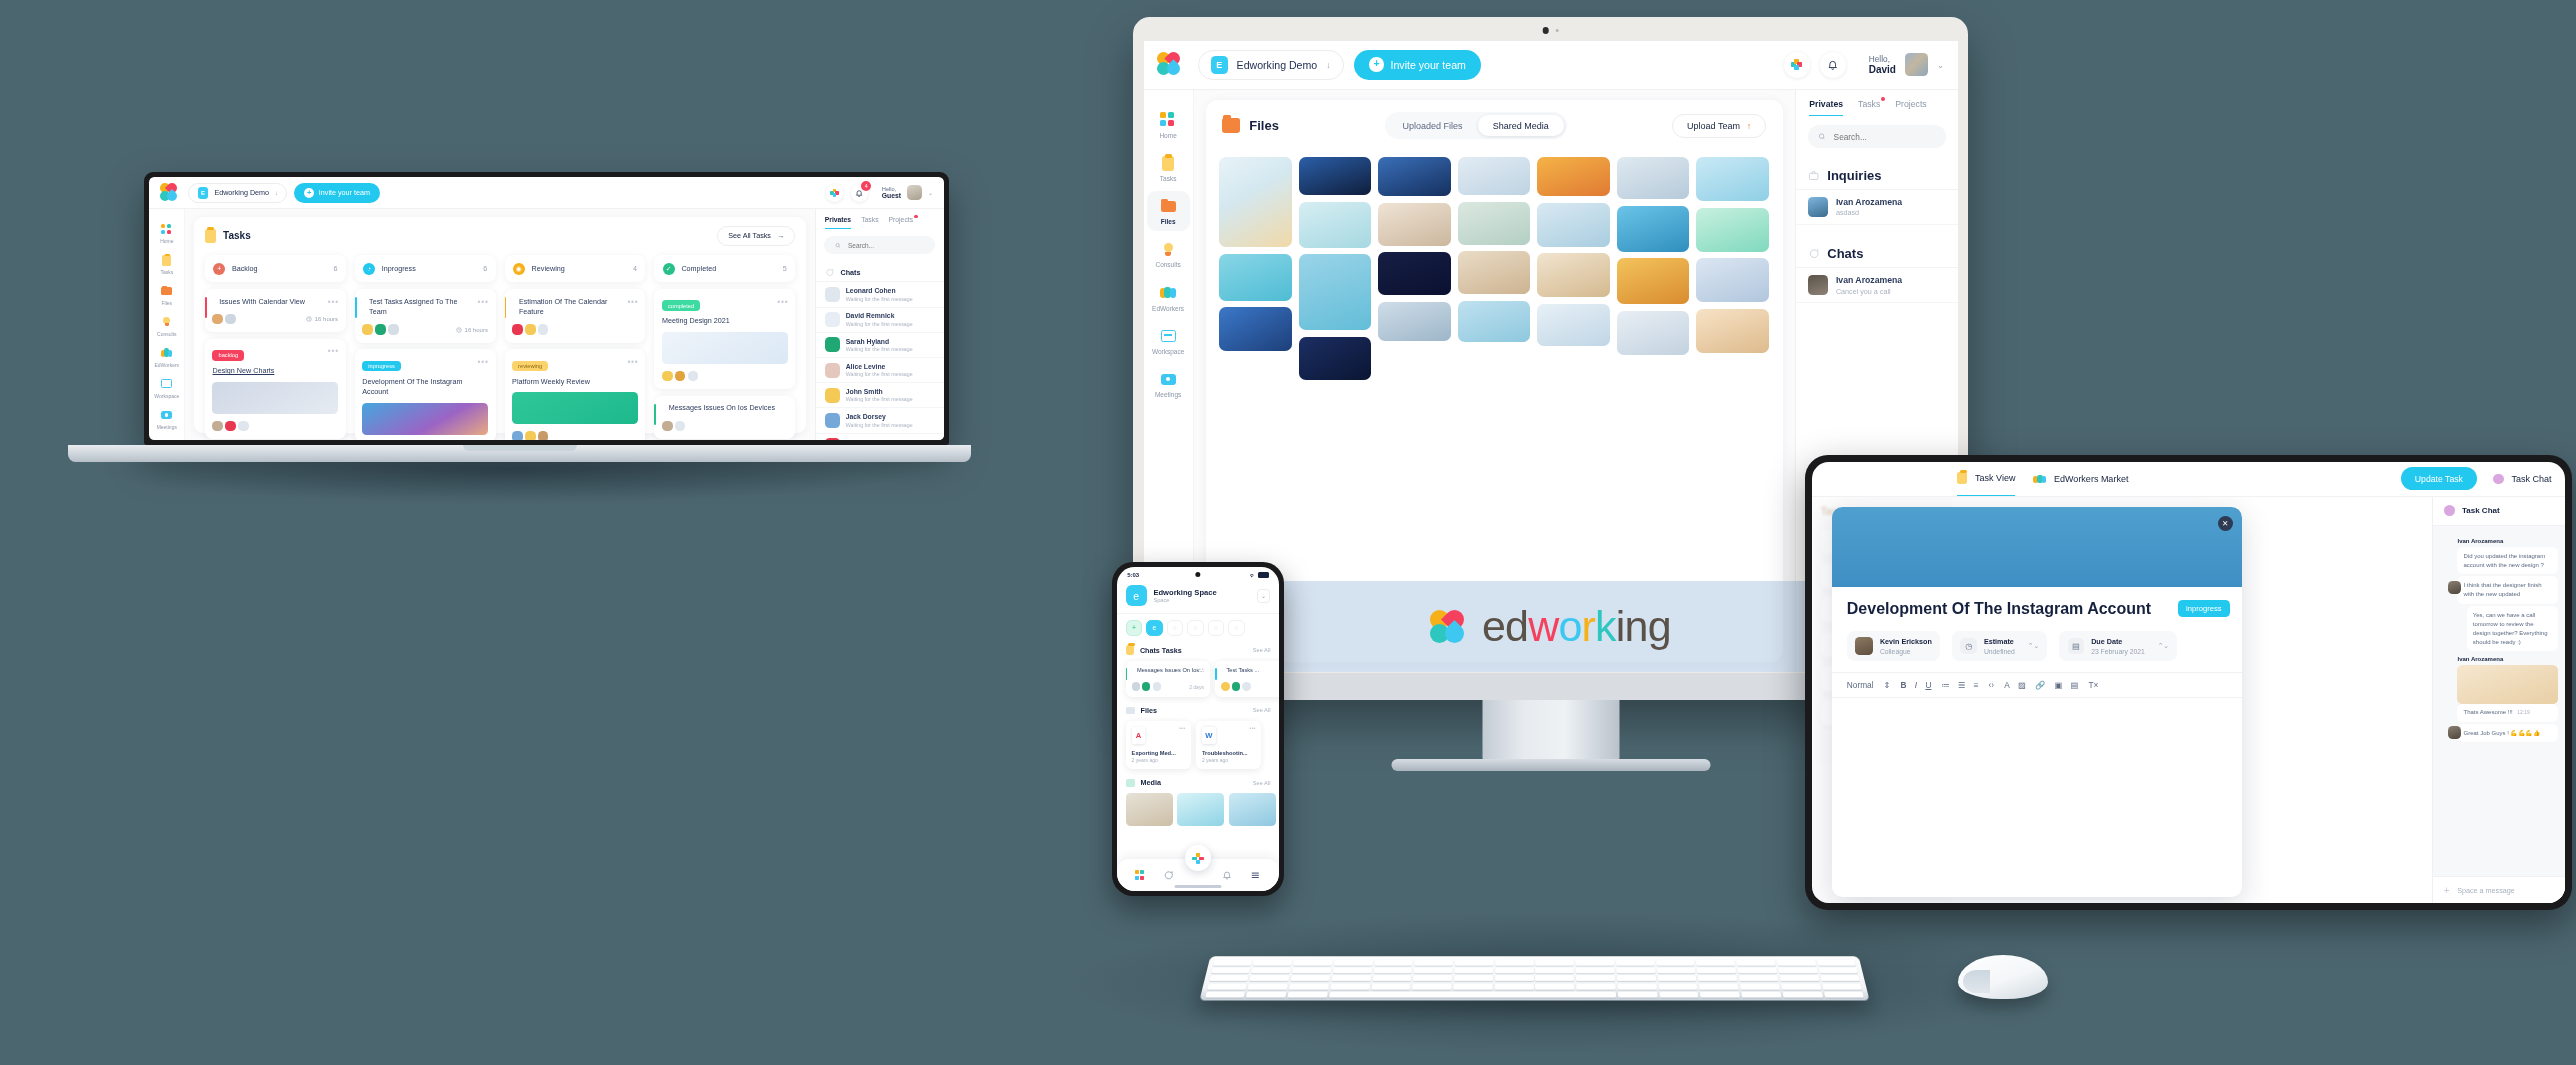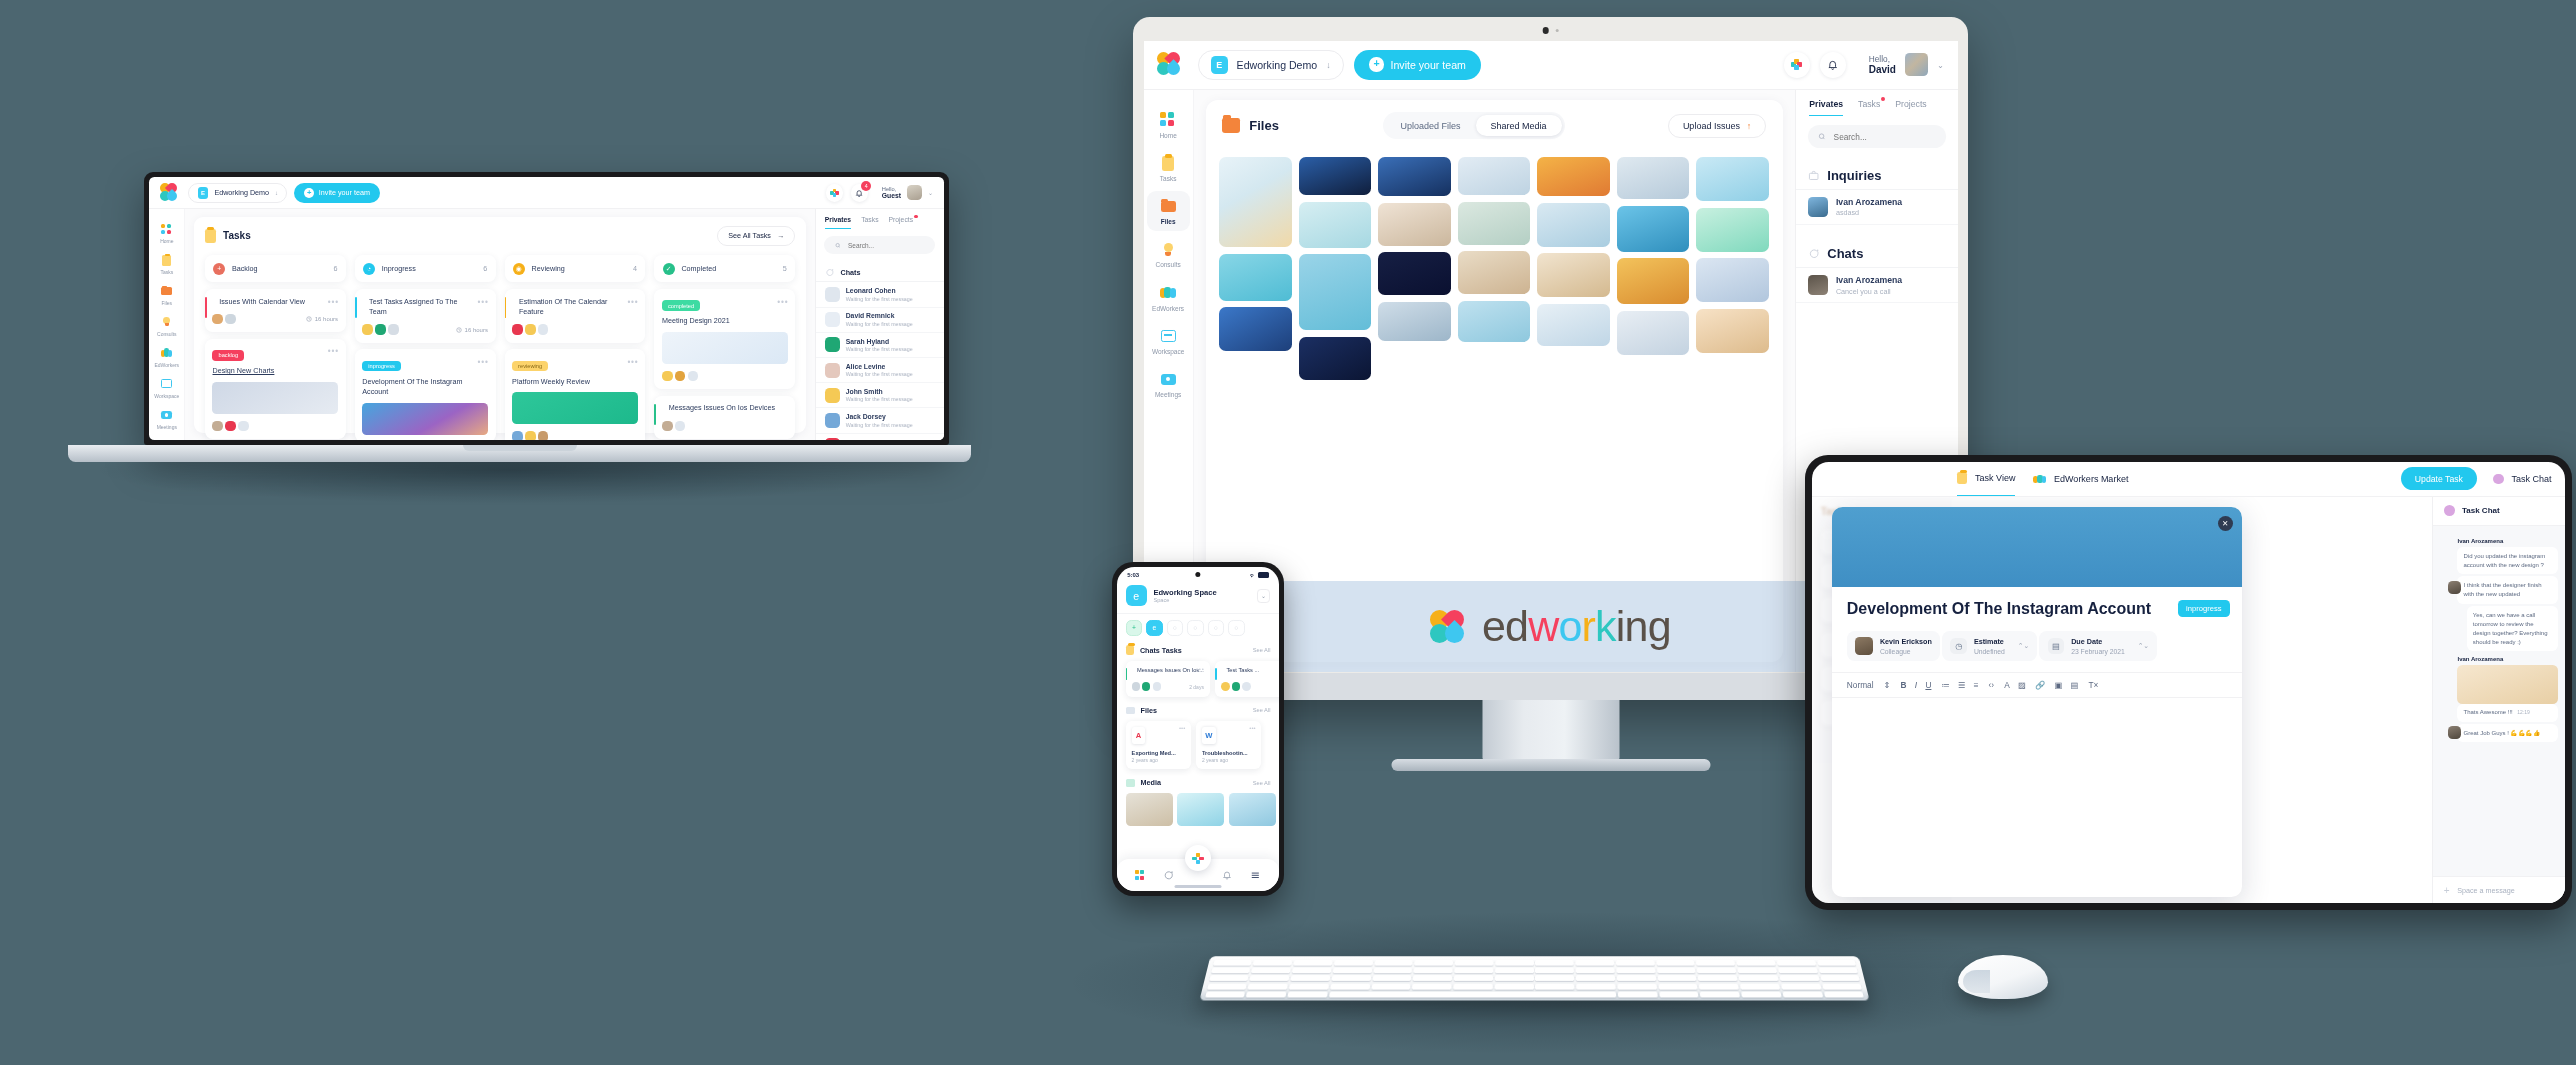--- a/index.html
+++ b/index.html
@@ -208,21 +208,21 @@
   .update-btn { background:#22c8ee; color:#fff; border:none; border-radius: 13.7px; height: 23px; padding: 0 13.7px; font-size:8.7px; font-family:inherit; cursor:pointer; }
   .tb-body { flex:1; display:flex; position:relative; overflow:hidden; }
   .tb-bg-list { width: 140px; background:#fbfbfc; padding: 9px; filter: blur(1.7px); opacity:.55; }
   .bgl-item { height: 26px; background:#fff; border-radius:6px; margin-bottom: 8.3px; box-shadow:0 1.5px 6px rgba(30,40,70,.06);}
   .tb-modal { position:absolute; left: 20px; top: 10.6px; width: 410px; bottom: 6px; background:#fff; border-radius: 10.6px; box-shadow: 0 7.6px 30px rgba(30,40,70,.16); overflow:hidden; }
   .tb-cover { height: 80px; background: linear-gradient(180deg,#4f9fcf,#3f8fc4); position:relative; }
   .tb-close { position:absolute; right: 9px; top: 9px; width: 15px; height:15px; border-radius:50%; background:#2f3b52; color:#fff; font-size:7.6px; display:flex;align-items:center;justify-content:center; cursor:pointer;}
   .tb-inner { padding: 12px 15px 0; }
   .tb-h1 { font-size: 16px; font-weight: 700; color:#16213f; line-height:1.22; }
   .inprog-pill { position:absolute; right: 12px; top: 93px; background:#22c8ee; color:#fff; font-size:7.6px; padding: 3.8px 8.3px; border-radius:4.6px; }
-  .meta-row { display:flex; gap: 2px; margin-top: 12px; }
+  .meta-row { display:flex; gap: 12px; margin-top: 12px; }
   .meta-chip { background:#f7f8fa; border-radius: 7.6px; padding: 6px 8.3px; display:flex; align-items:center; gap: 6.8px; flex:none;}
   .meta-chip .l1 { font-size: 7.2px; font-weight:700; color:#16213f;}
   .meta-chip .l2 { font-size: 6.8px; color:#9aa3b4; margin-top:1.5px;}
   .meta-chip .sq { width: 16.7px;height:16.7px;border-radius:5.3px;background:#eef0f3;display:flex;align-items:center;justify-content:center;font-size:8.3px;color:#6c7a91;}
   .ed-toolbar { display:flex; align-items:center; gap: 10px; border-top:0.8px solid #f1f1f3; border-bottom:0.8px solid #f1f1f3; margin-top: 11.4px; padding: 6.8px 15px; font-size: 8.3px; color:#5d6a82; }
   .ed-toolbar .g { display:flex; gap: 8.3px; }
   .tb-text { padding: 12px 15px; font-size: 8px; line-height: 2; color:#9aa3b4; }
   .tb-foot { position:absolute; left:0; right:0; bottom: 0; border-top:0.8px solid #f1f1f3; padding: 8.3px 15px; display:flex; align-items:center; gap: 8.3px; }
   .tb-foot .sel { font-size: 7.6px; color:#9aa3b4; }
   .cover-search { margin-left:auto; background:#f7f8fa; border-radius: 10.6px; font-size: 7.2px; color:#aab2c0; padding: 5.3px 12px; }
@@ -364,21 +364,21 @@
           <div class="m-main">
             <div class="files-card">
               <div class="files-head">
                 <span class="folder-ico"></span>
                 <span class="files-title">Files</span>
                 <div class="seg">
                   <div>Uploaded Files</div>
                   <div class="on">Shared Media</div>
                 </div>
                 <div class="upload-btn">
-                  <span>Upload Issues</span>
+                  <span>Upload Team</span>
                   <span class="up">↑</span>
                 </div>
               </div>
               <div class="files-grid">
                 <div class="tile" style="height:90px;background:linear-gradient(150deg,#e8f3f8 0%,#d4e8f0 40%,#f1d9a8 100%);"></div>
                 <div class="tile" style="height:47px;background:linear-gradient(160deg,#88d6e6,#4fbcd4);"></div>
                 <div class="tile" style="height:44px;background:linear-gradient(150deg,#3b78c9,#1d3f7a);"></div>
                 <div class="tile" style="height:38px;background:linear-gradient(160deg,#2b5fa8,#0f1e3c);"></div>
 
                 <div class="tile" style="height:46px;background:linear-gradient(160deg,#d6eef2,#a6d8e2);"></div>

